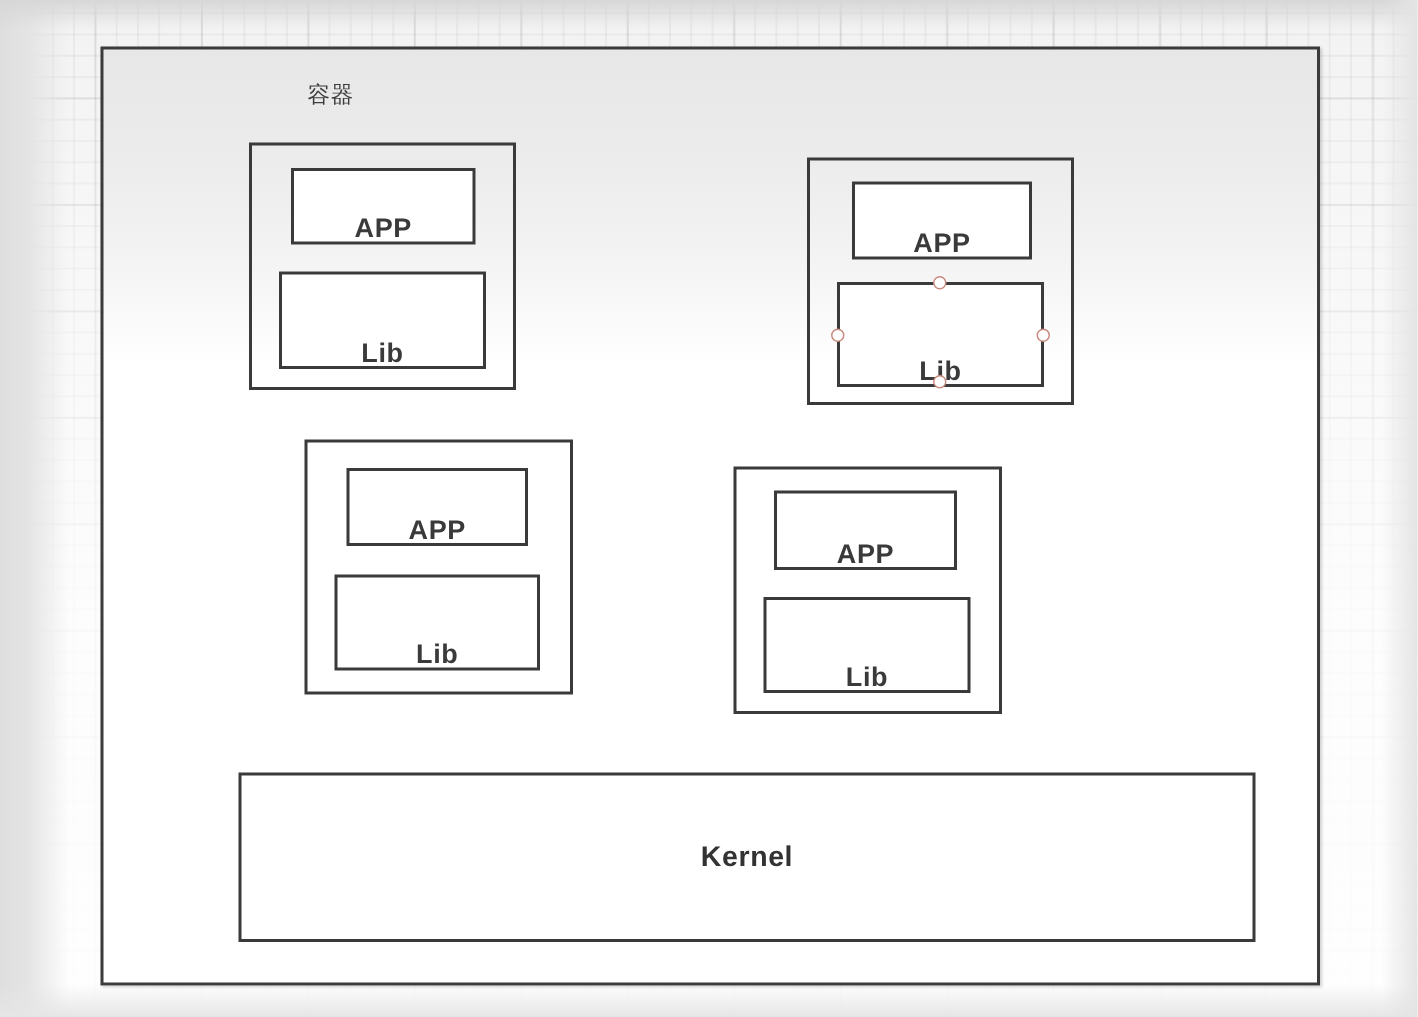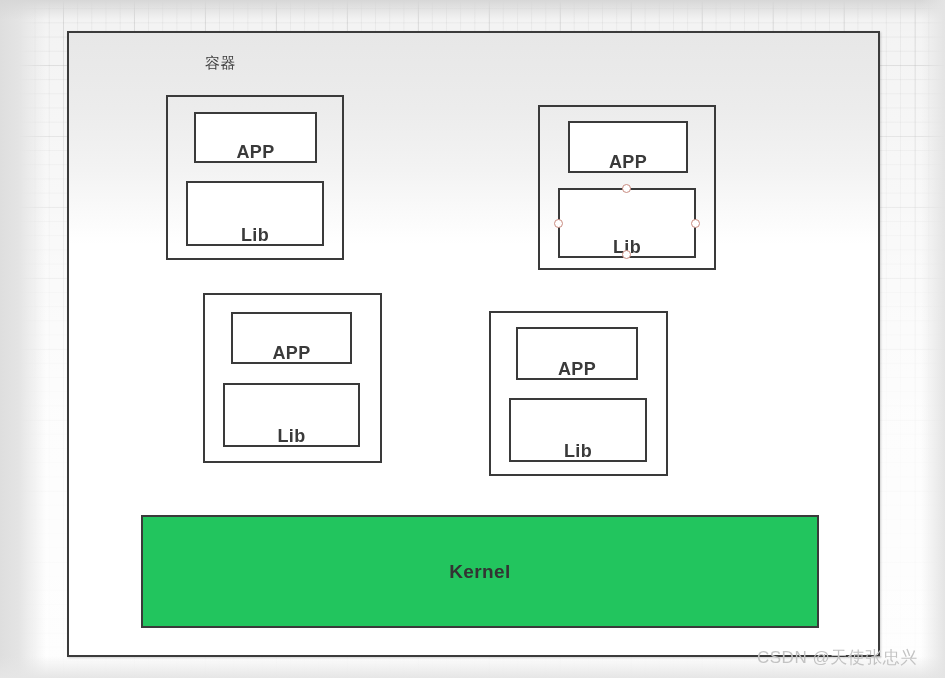--- a/index.html
+++ b/index.html
@@ -118,27 +118,27 @@
   .unit-box .unit-label {
     font-size: 18px;
     font-weight: bold;
     color: #3a3a3a;
     letter-spacing: 0.4px;
     line-height: 1;
   }
 
   .kernel-box {
     position: absolute;
-    left: 141px;
+    left: 159px;
     top: 515px;
     width: 678px;
     height: 113px;
     border: 2px solid #3a3a3a;
     box-sizing: border-box;
-    background: #22c55e;
+    background: #ffffff;
     display: flex;
     align-items: center;
     justify-content: center;
   }
   .kernel-box .unit-label {
     font-size: 19px;
     font-weight: bold;
     color: #333333;
     letter-spacing: 0.4px;
   }
@@ -222,15 +222,14 @@
   </div>
 
   <div class="unit-box" style="left:509px; top:398px; width:138px; height:64px;">
     <span class="unit-label">Lib</span>
   </div>
 
   <div class="kernel-box">
     <span class="unit-label">Kernel</span>
   </div>
 
-  <div class="watermark">CSDN @天使张忠兴</div>
 
 </div>
 
 </body></html>

